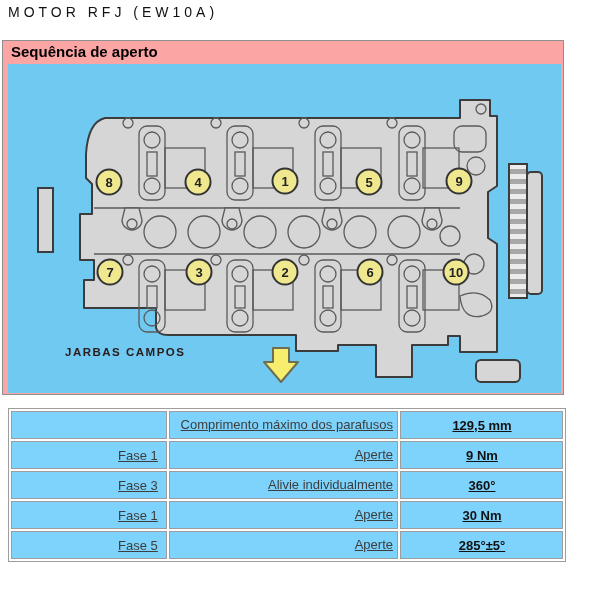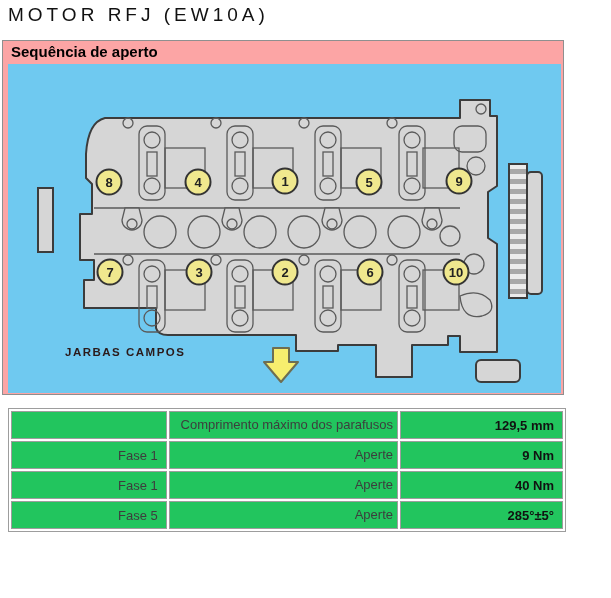--- a/index.html
+++ b/index.html
@@ -2,21 +2,21 @@
 <html><head>
 <meta charset="utf-8">
 <style>
   html,body{margin:0;padding:0;background:#ffffff;}
   body{
     width:611px;height:598px;position:relative;overflow:hidden;
     font-family:"Liberation Sans", sans-serif;color:#1a1a1a;
   }
   .page-title{
     position:absolute;left:8px;top:4px;margin:0;
-    font-size:19px;font-weight:400;letter-spacing:4px;color:#111;
+    font-size:14px;font-weight:400;letter-spacing:4px;color:#111;
     white-space:nowrap;
   }
   .panel{
     position:absolute;left:2px;top:40px;width:562px;height:355px;
     border:1px solid #8f8f8f;background:#fca5a5;box-sizing:border-box;
   }
   .panel-header{
     position:absolute;left:8px;top:2px;
     font-size:15px;font-weight:bold;color:#000;
   }
@@ -29,25 +29,25 @@
   .bolt-num{font-size:13px;font-weight:bold;fill:#222;text-anchor:middle;}
   .watermark-text{font-size:11.5px;font-weight:bold;letter-spacing:1.5px;fill:#2b1a1a;}
   .spec-table{
     position:absolute;left:8px;top:408px;width:558px;
     border-collapse:separate;border-spacing:2px;
     border:1px solid #9d9d9d;background:#fff;table-layout:fixed;
     font-size:13px;color:#3d3d3d;
   }
   .spec-table td{
     border:1px solid #9d9d9d;padding:3px 8px;height:20px;
-    overflow:hidden;background:#22c55e;
+    overflow:hidden;background:#7dd3fc;text-decoration:underline;
   }
   .spec-table td.c-phase{text-align:right;}
   .spec-table td.c-action{text-align:right;padding-right:4px;line-height:16px;}
-  .spec-table td.c-value{text-align:right;font-weight:bold;color:#111;padding-left:9px;}
+  .spec-table td.c-value{text-align:center;font-weight:bold;color:#111;padding-left:9px;}
 </style>
 </head>
 <body>
 
 <h1 class="page-title">MOTOR RFJ (EW10A)</h1>
 
 <div class="panel">
   <div class="panel-header">Sequência de aperto</div>
 
   <div class="diagram">
@@ -247,23 +247,28 @@
       <td class="c-phase"></td>
       <td class="c-action">Comprimento máximo dos parafusos</td>
       <td class="c-value">129,5 mm</td>
     </tr>
     <tr>
       <td class="c-phase">Fase 1</td>
       <td class="c-action">Aperte</td>
       <td class="c-value">9 Nm</td>
     </tr>
     <tr>
+      <td class="c-phase">Fase 3</td>
+      <td class="c-action">Alivie individualmente</td>
+      <td class="c-value">360°</td>
+    </tr>
+    <tr>
       <td class="c-phase">Fase 1</td>
       <td class="c-action">Aperte</td>
-      <td class="c-value">40 Nm</td>
+      <td class="c-value">30 Nm</td>
     </tr>
     <tr>
       <td class="c-phase">Fase 5</td>
       <td class="c-action">Aperte</td>
       <td class="c-value">285°±5°</td>
     </tr>
   </tbody>
 </table>
 
 </body></html>

